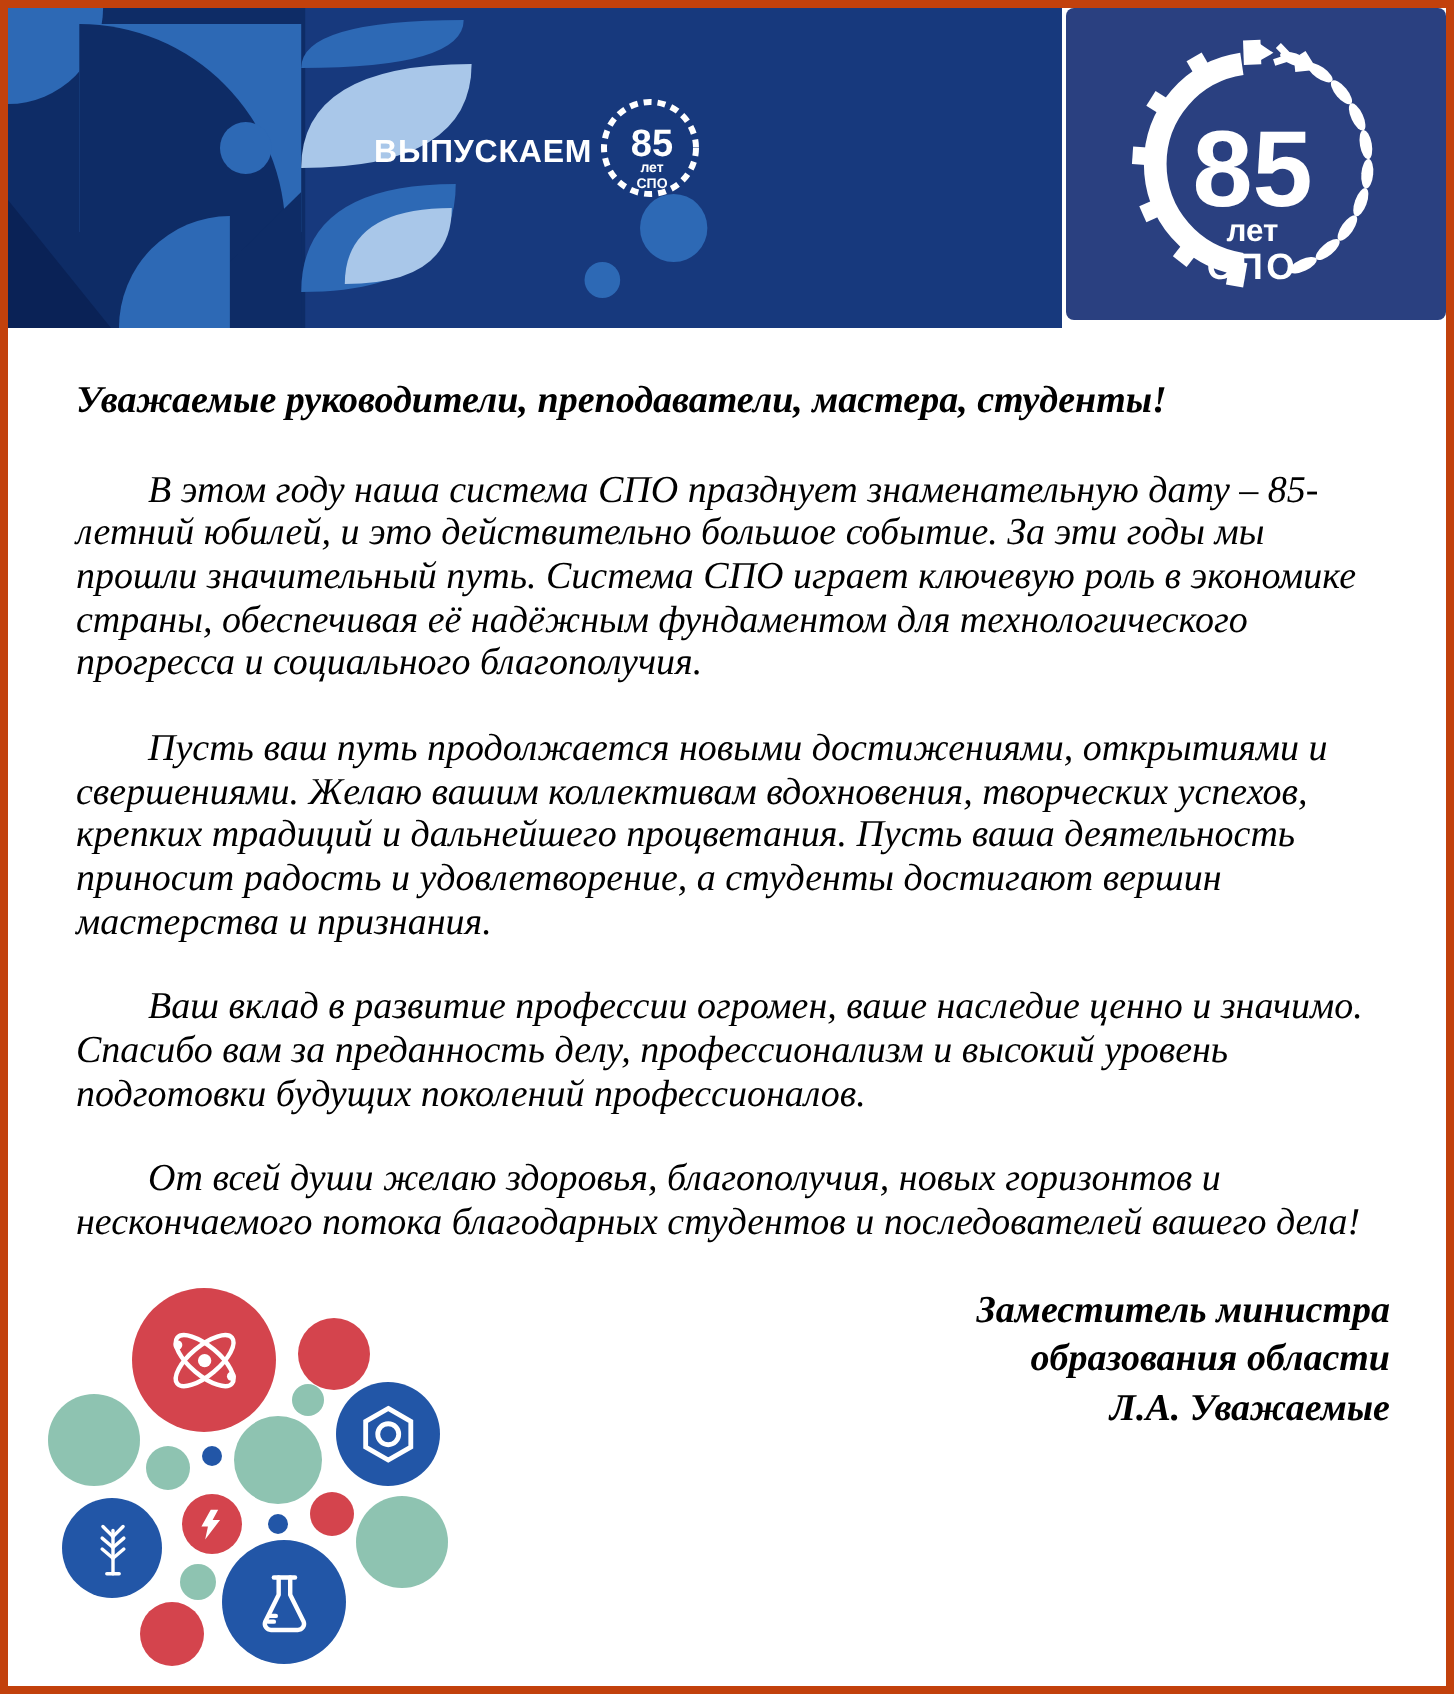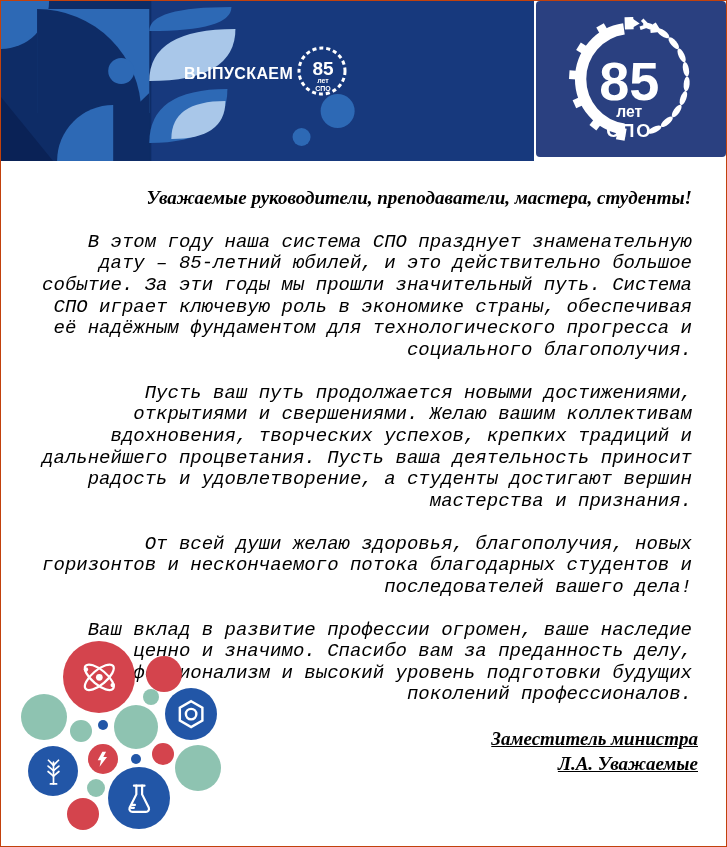--- a/index.html
+++ b/index.html
@@ -1,20 +1,20 @@
 <!DOCTYPE html>
 <html><head>
 <meta charset="utf-8">
 <style>
   * { margin:0; padding:0; box-sizing:border-box; }
   html,body { background:#fff; }
   .page {
     position:relative;
     width:727px; height:847px;
-    border:1px solid #c2410c;
+    border:4px solid #c2410c;
     background:#ffffff;
     overflow:hidden;
     font-family:"Liberation Serif","DejaVu Serif",serif;
   }
   
   .header { display:flex; height:160px; }
   .banner {
     position:relative; flex:1; height:160px; overflow:hidden;
   }
   .banner svg.pattern { position:absolute; left:0; top:0; width:100%; height:100%; }
@@ -26,29 +26,29 @@
   }
   .mini-badge { position:absolute; left:293px; top:42px; width:56px; height:56px; }
   .logo-box {
     width:190px; height:156px; margin-left:2px;
     background:#2a4080; border-radius:4px;
     display:flex; align-items:center; justify-content:center;
   }
   
   .letter {
     margin:26px 34px 0;
-    text-align:right;
+    text-align:left;
     font-style:italic; font-size:19px; line-height:1.14; color:#000;
   }
   .letter .salutation { font-weight:700; margin-bottom:23px; }
-  .letter p { margin:0 0 21px; text-indent:36px;font-family:Liberation Mono, monospace; }
+  .letter p { margin:0 0 21px; text-indent:36px; }
   .signature {
     margin-top:1px; padding-right:28px;
     text-align:right; font-style:italic; font-weight:700;
-    font-size:19px; line-height:1.3; color:#000;text-decoration:underline;
+    font-size:19px; line-height:1.3; color:#000;
   }
   
   .cluster { position:absolute; left:22px; top:640px; width:235px; height:200px; }
   .c { position:absolute; border-radius:50%; display:flex; align-items:center; justify-content:center; }
   .c-red  { background:#d4444d; }
   .c-blue { background:#2256a7; }
   .c-teal { background:#8ec3b1; }
   .c svg { width:62%; height:62%; }
 </style>
 </head>
@@ -120,26 +120,27 @@
         <text x="96" y="130" fill="#fff" font-family="Liberation Sans,DejaVu Sans,sans-serif" font-weight="700" font-size="18" text-anchor="middle">лет</text>
         <text x="96" y="152" fill="#fff" font-family="Liberation Sans,DejaVu Sans,sans-serif" font-weight="700" font-size="21" letter-spacing="2" text-anchor="middle">СПО</text>
       </svg>
     </div>
   </div>
 
   <div class="letter">
     <div class="salutation">Уважаемые руководители, преподаватели, мастера, студенты!</div>
     <p>В этом году наша система СПО празднует знаменательную дату – 85-летний юбилей, и это действительно большое событие. За эти годы мы прошли значительный путь. Система СПО играет ключевую роль в экономике страны, обеспечивая её надёжным фундаментом для технологического прогресса и социального благополучия.</p>
     <p>Пусть ваш путь продолжается новыми достижениями, открытиями и свершениями. Желаю вашим коллективам вдохновения, творческих успехов, крепких традиций и дальнейшего процветания. Пусть ваша деятельность приносит радость и удовлетворение, а студенты достигают вершин мастерства и признания.</p>
+    <p>Ваш вклад в развитие профессии огромен, ваше наследие ценно и значимо. Спасибо вам за преданность делу, профессионализм и высокий уровень подготовки будущих поколений профессионалов.</p>
     <p>От всей души желаю здоровья, благополучия, новых горизонтов и нескончаемого потока благодарных студентов и последователей вашего дела!</p>
-    <p>Ваш вклад в развитие профессии огромен, ваше наследие ценно и значимо. Спасибо вам за преданность делу, профессионализм и высокий уровень подготовки будущих поколений профессионалов.</p>
   </div>
 
   <div class="signature">
     <div>Заместитель министра</div>
+    <div>образования области</div>
     <div>Л.А. Уважаемые</div>
   </div>
 
   <div class="cluster">
 
     <div class="c c-red" style="left:40px;top:0;width:72px;height:72px">
       <svg viewBox="0 0 40 40">
         <g fill="none" stroke="#fff" stroke-width="2">
           <ellipse cx="20" cy="20" rx="16" ry="6.5" transform="rotate(40 20 20)"></ellipse>
           <ellipse cx="20" cy="20" rx="16" ry="6.5" transform="rotate(-40 20 20)"></ellipse>

